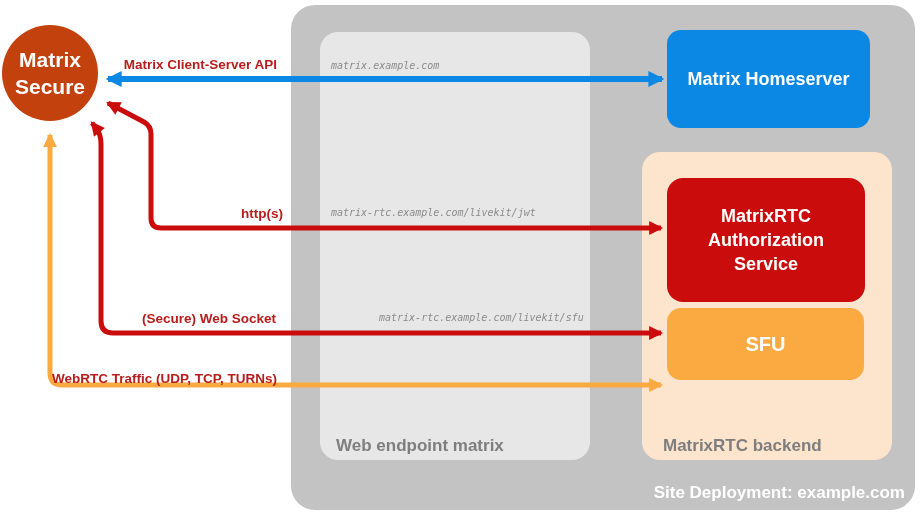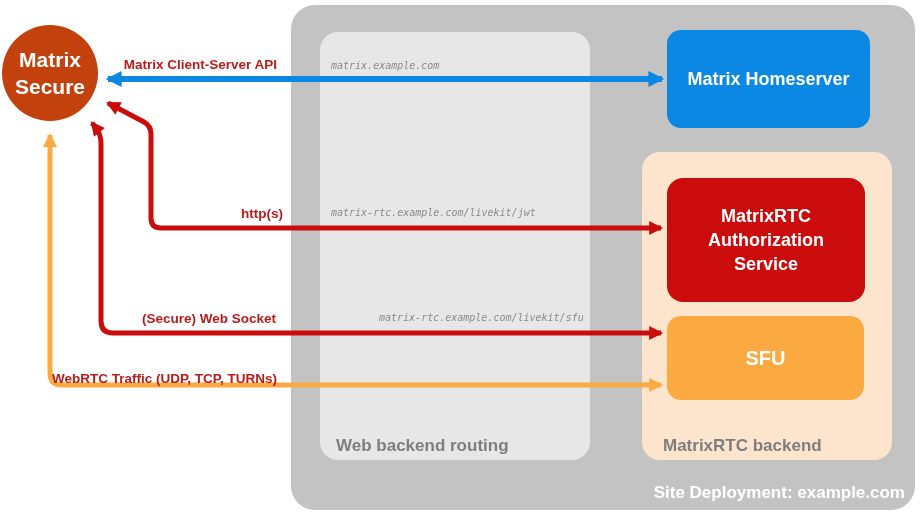--- a/index.html
+++ b/index.html
@@ -43,21 +43,21 @@
   .homeserver-box {
     left: 667px; top: 30px; width: 203px; height: 98px;
     background: #0b87e4; border-radius: 14px; font-size: 18px;
   }
   .auth-box {
     left: 667px; top: 178px; width: 198px; height: 124px;
     background: #cb0c0c; border-radius: 16px;
     font-size: 18px; line-height: 1.35; padding: 0 20px; box-sizing: border-box;
   }
   .sfu-box {
-    left: 667px; top: 316px; width: 197px; height: 84px;
+    left: 667px; top: 308px; width: 197px; height: 72px;
     background: #fbaa42; border-radius: 14px; font-size: 20px;
   }
 
   
   .arrow-label {
     z-index: 5; font-weight: bold; font-size: 13.5px; color: #b91c1c;
     white-space: nowrap;
   }
   .endpoint-label {
     z-index: 5; font-family: "DejaVu Sans Mono", monospace;
@@ -127,17 +127,17 @@
 <div class="abs arrow-label" style="right: 645px; top: 311px;">(Secure) Web Socket</div>
 
 <div class="abs arrow-label" style="right: 644px; top: 359px; margin-top: 12px;">WebRTC Traffic (UDP, TCP, TURNs)</div>
 
 <div class="abs endpoint-label" style="left: 331px; top: 60px;">matrix.example.com</div>
 
 <div class="abs endpoint-label" style="left: 331px; top: 207px;">matrix-rtc.example.com/livekit/jwt</div>
 
 <div class="abs endpoint-label" style="left: 331px; top: 312px; margin-left: 48px;">matrix-rtc.example.com/livekit/sfu</div>
 
-<div class="abs panel-title" style="left: 336px; top: 436px;">Web backend routing</div>
+<div class="abs panel-title" style="left: 336px; top: 436px;">Web endpoint matrix</div>
 
 <div class="abs panel-title" style="left: 655px; top: 436px; margin-left: 8px;">MatrixRTC backend</div>
 
 <div class="abs site-title" style="right: 16px; top: 483px;">Site Deployment: example.com</div>
 
 </body></html>

